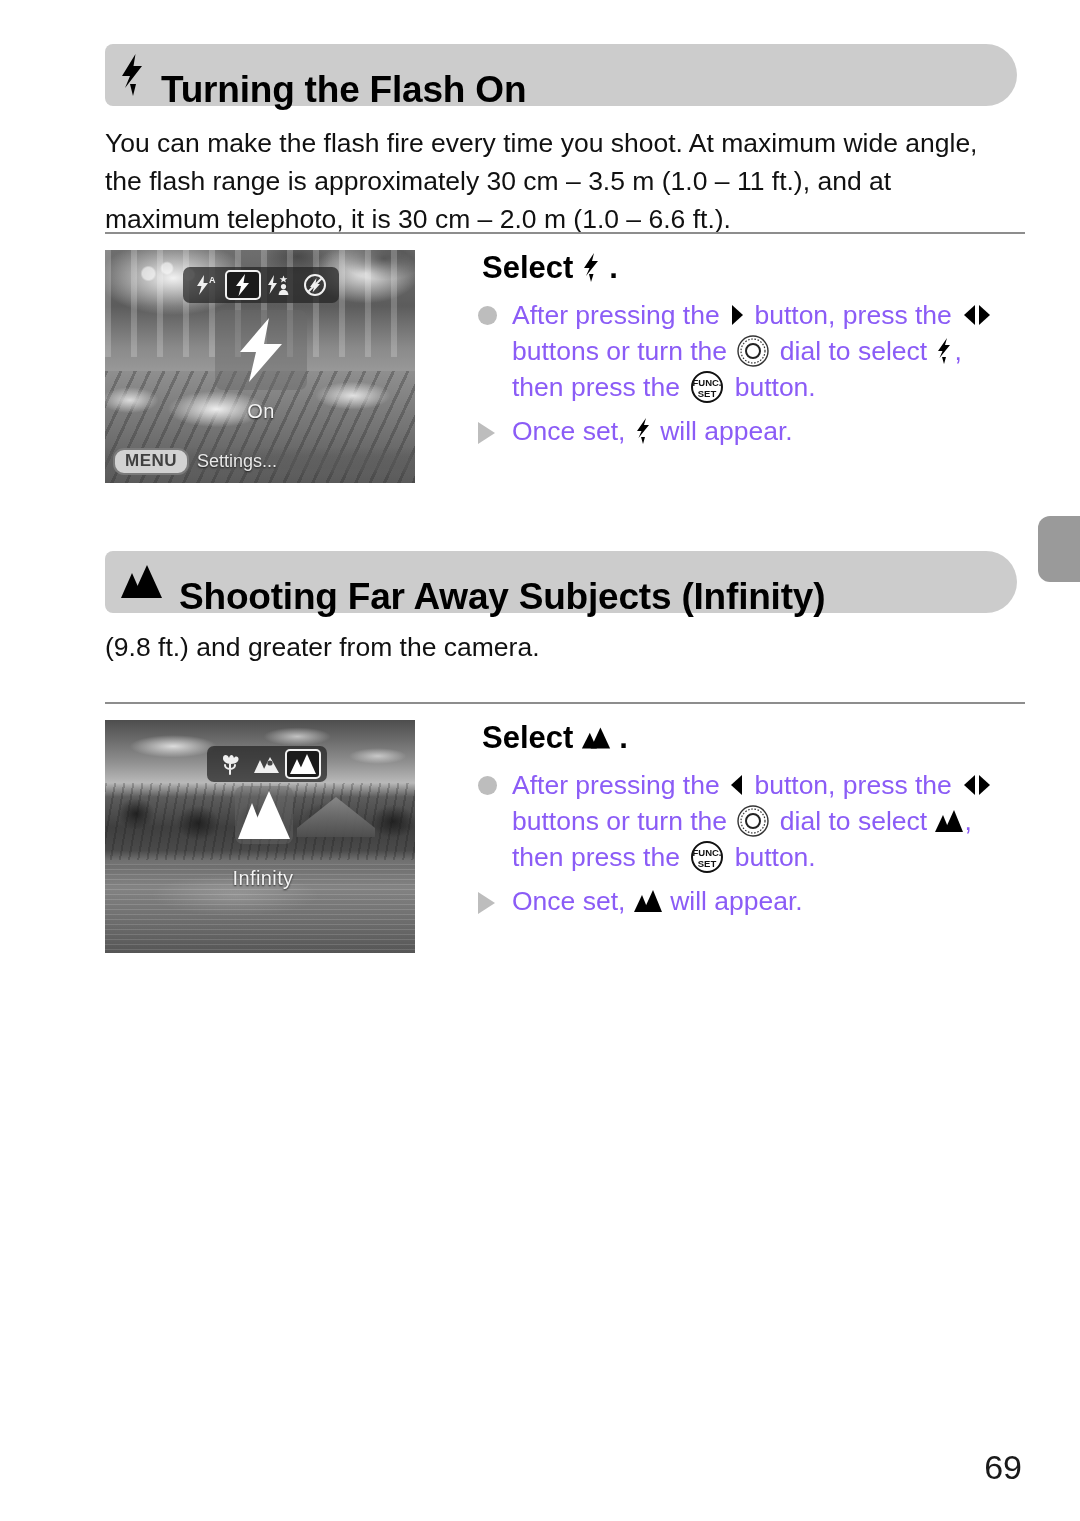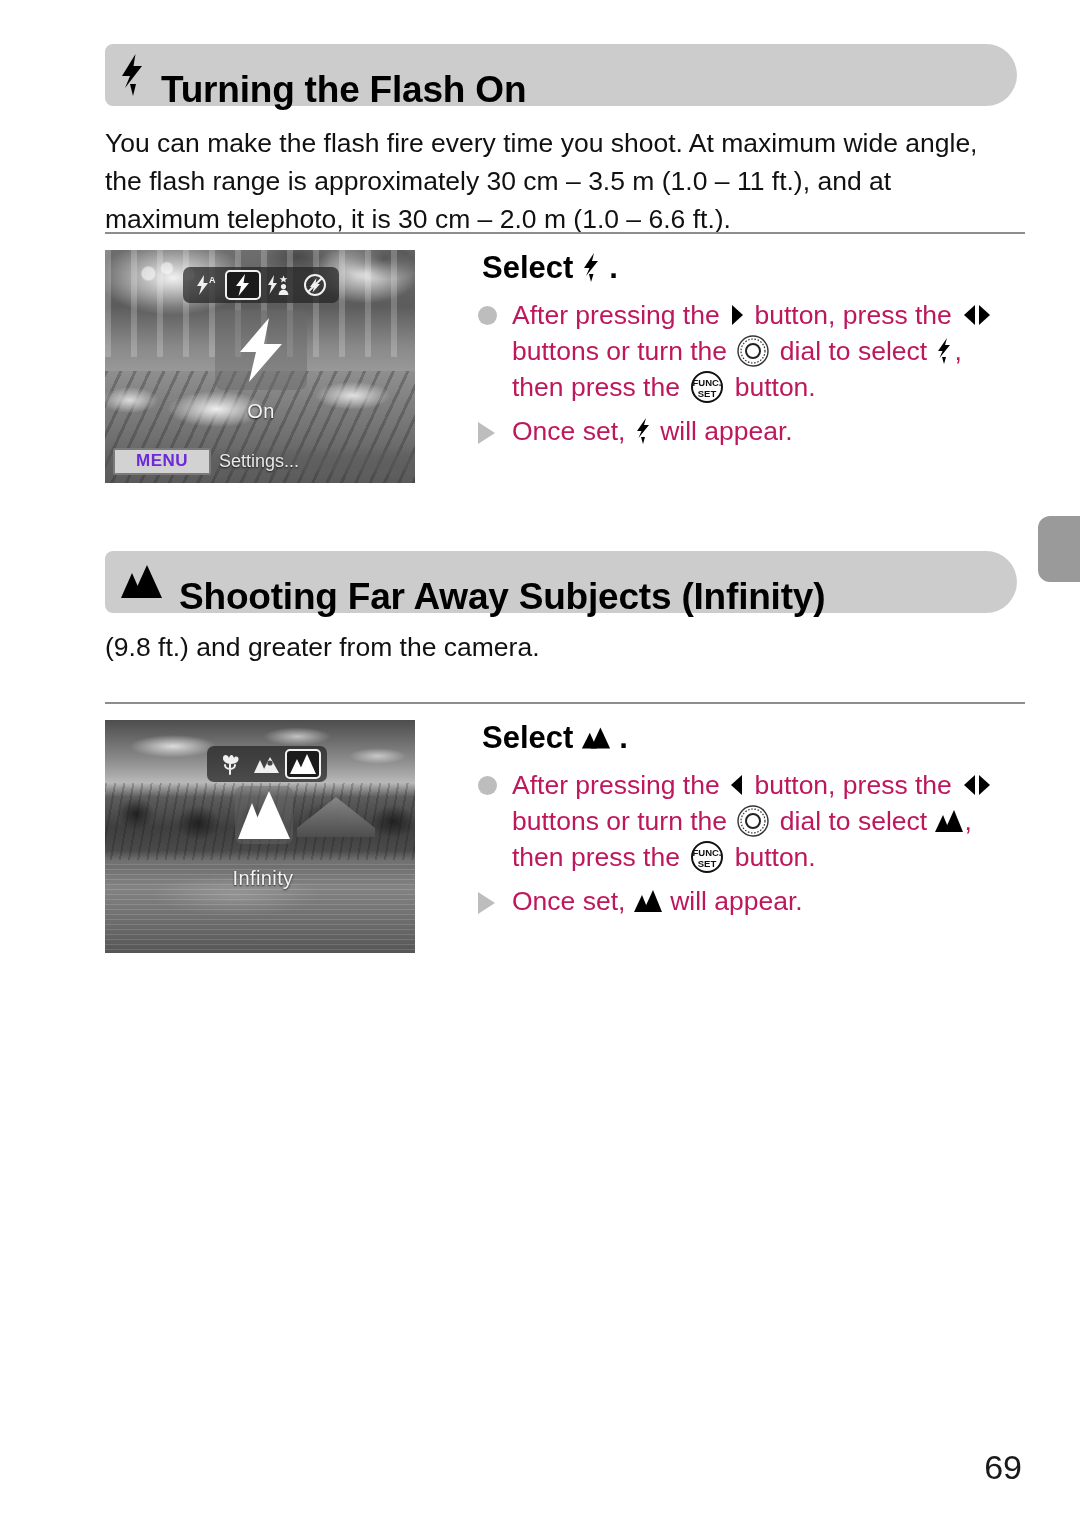--- a/index.html
+++ b/index.html
@@ -212,26 +212,26 @@
     height: 28px;
     display: flex;
     align-items: center;
     padding-left: 8px;
     background: linear-gradient(to bottom, rgba(90,90,90,0.0), rgba(90,90,90,0.45) 35%, rgba(90,90,90,0.45) 75%, rgba(90,90,90,0.0));
     box-sizing: border-box;
   }
   .menu-badge {
     background: #d2d2d2;
     border: 2px solid #7a7a7a;
-    border-radius: 2px;
-    color: #6d28d9;
+    border-radius: 11px;
+    color: #404040;
     font-size: 17px;
     font-weight: bold;
     letter-spacing: 0.5px;
-    padding: 0 21px;
+    padding: 0 10px;
     line-height: 21px;
     height: 23px;
   }
   .menu-text {
     color: #e9e9e9;
     font-size: 18px;
     margin-left: 8px;
     text-shadow: 0 1px 2px rgba(0,0,0,0.75);
   }
 
@@ -272,21 +272,21 @@
   }
   .tri {
     width: 0; height: 0;
     border-left: 17px solid #bdbdbd;
     border-top: 11px solid transparent;
     border-bottom: 11px solid transparent;
   }
   .bullet-body {
     font-size: 26.5px;
     line-height: 36px;
-    color: #be185d;
+    color: #8b5cf6;
   }
   .bullet-body .ln {
     white-space: nowrap;
     display: flex;
     align-items: center;
     gap: 0px;
   }
   .ln .t { white-space: pre; }
 
   

